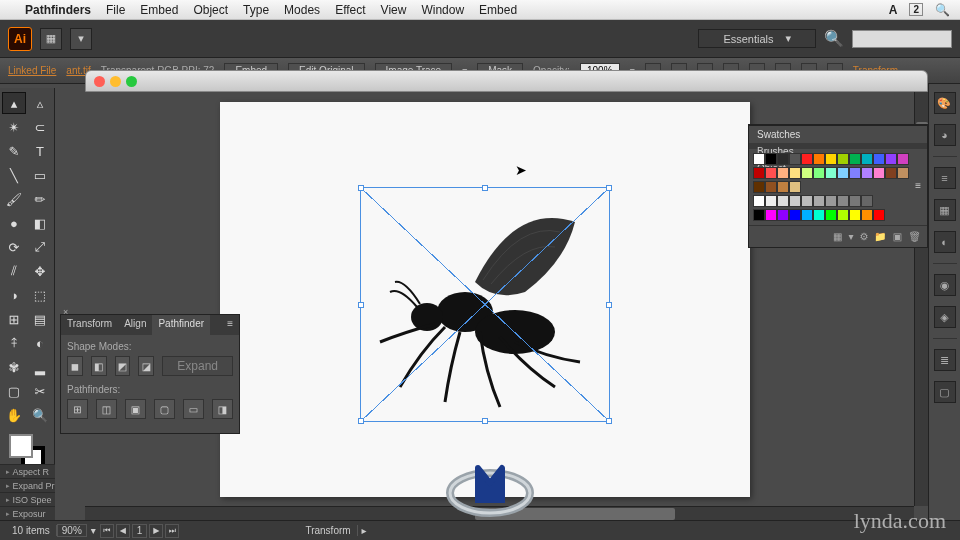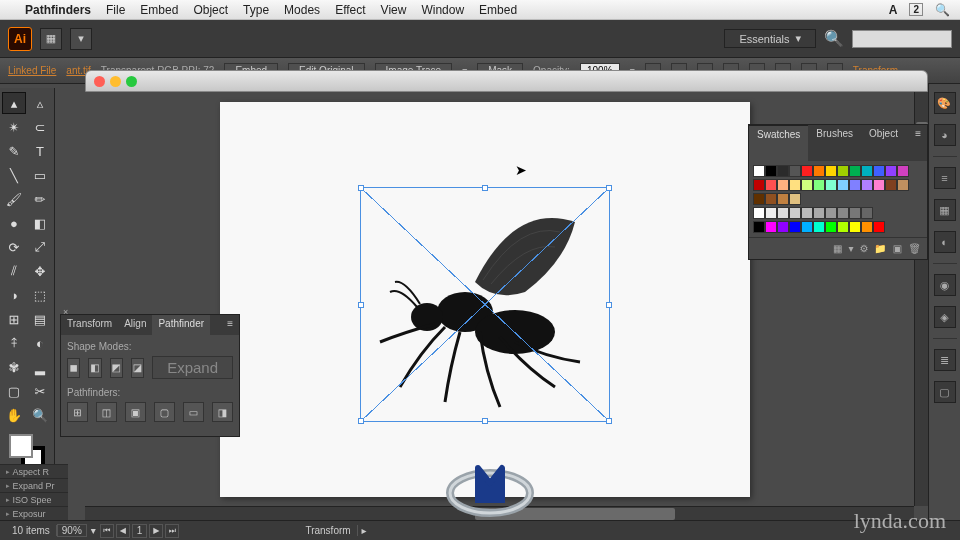--- a/index.html
+++ b/index.html
@@ -9,21 +9,21 @@
 .mac-menubar { height: 20px; background: linear-gradient(#f8f8f8,#e0e0e0); display:flex; align-items:center; padding:0 10px; font-size:12px; color:#222; gap:15px; border-bottom:1px solid #bbb;}
 .mac-menubar .apple { font-size:14px; }
 .mac-menubar .right { margin-left:auto; display:flex; gap:12px; align-items:center;}
 .mac-menubar .box2 { border:1px solid #888; padding:0 3px; font-weight:bold; font-size:10px;}
 
 
 .app-chrome { height: 38px; background: #3a3a3a; display:flex; align-items:center; padding:0 8px; gap:8px; border-bottom:1px solid #222;}
 .ai-badge { width:24px; height:24px; background:#2a0a00; color:#ff7b00; font-weight:bold; font-size:12px; display:flex; align-items:center; justify-content:center; border:1px solid #ff7b00; border-radius:3px;}
 .tbtn { width:22px; height:22px; background:#4a4a4a; border:1px solid #222; display:flex; align-items:center; justify-content:center; color:#ccc; font-size:11px;}
 .chrome-right { margin-left:auto; display:flex; align-items:center; gap:8px;}
-.workspace-sel { background:#3a3a3a; border:1px solid #222; color:#ccc; font-size:11px; padding:2px 14px; display:flex; align-items:center; gap:6px;}
+.workspace-sel { background:#3a3a3a; border:1px solid #222; color:#ccc; font-size:11px; padding:2px 24px; display:flex; align-items:center; gap:12px;}
 .search-box { background:#dcdcdc; height:18px; width:100px; border:1px solid #888;}
 
 
 .control-bar { height:26px; background: linear-gradient(#555,#424242); display:flex; align-items:center; padding:0 8px; gap:10px; font-size:10px; color:#ccc; border-bottom:1px solid #222;}
 .ctl-link { color:#d08030; text-decoration:underline;}
 .ctl-label { color:#aaa; }
 .ctl-btn { background:#4f4f4f; border:1px solid #333; padding:1px 10px; color:#ccc; font-size:10px;}
 .opacity-field { background:#e8e8e8; border:1px solid #333; width:40px; height:16px; font-size:10px; display:flex; align-items:center; justify-content:center; color:#000;}
 .mini-icon { width:16px; height:16px; border:1px solid #333; background:#4f4f4f;}
 .transform-link { color:#d08030;}
@@ -69,21 +69,21 @@
 .h-ml{top:calc(50% - 3px);left:-3px;} .h-mr{top:calc(50% - 3px);right:-3px;}
 
 .cursor { position:absolute; top:70px; left:430px; color:#000; font-size:14px;}
 
 
 .fly { position:absolute; top:100px; left:280px; width:250px; height:235px; }
 .fly svg { width:100%; height:100%; }
 
 
 .swatches-panel { position:absolute; top:124px; right:32px; width:180px; background:#4a4a4a; border:1px solid #222; font-size:10px; color:#ccc;}
-.panel-tabs { display:flex; background:#3a3a3a; height:36px;}
+.panel-tabs { display:flex; background:#3a3a3a; height:24px;flex-direction:column;}
 .panel-tab { padding:3px 8px; cursor:default;}
 .panel-tab.active { background:#4a4a4a; border-top:1px solid #222; color:#ddd;}
 .panel-menu { margin-left:auto; padding:3px 6px;}
 .swatch-grid { padding:4px; display:flex; flex-direction:column; gap:2px;}
 .swatch-row { display:flex; gap:0;}
 .sw { width:12px; height:12px; border:0.5px solid #333;}
 
 
 .right-dock { position:absolute; right:0; top:84px; width:32px; bottom:20px; background:#4a4a4a; border-left:1px solid #222; display:flex; flex-direction:column; align-items:center; gap:10px; padding-top:8px;}
 .dock-icon { width:22px; height:22px; background:#3a3a3a; border:1px solid #222; color:#aaa; display:flex; align-items:center; justify-content:center; font-size:11px;}
@@ -91,25 +91,25 @@
 
 
 .pathfinder { position:absolute; top:314px; left:60px; width:180px; background:#4a4a4a; border:1px solid #222; font-size:10px; color:#ccc;}
 .pf-tabs { display:flex; background:#3a3a3a; height:20px;}
 .pf-tab { padding:3px 6px;}
 .pf-tab.active { background:#4a4a4a; color:#ddd;}
 .pf-body { padding:6px;}
 .pf-label { font-size:10px; color:#aaa; margin-bottom:4px;}
 .pf-row { display:flex; gap:8px; margin-bottom:8px; align-items:center;}
 .pf-btn { width:22px; height:20px; background:#555; border:1px solid #333; display:flex; align-items:center; justify-content:center;}
-.pf-expand { background:#474747; border:1px solid #333; padding:2px 14px; color:#888; font-size:15px;}
+.pf-expand { background:#474747; border:1px solid #333; padding:2px 14px; color:#888; font-size:12px;}
 .pf-close { position:absolute; top:-8px; left:2px; font-size:9px; color:#aaa;}
 
 
-.collapsed-panels { position:absolute; bottom:20px; left:0; width:68px; background:#383838;}
+.collapsed-panels { position:absolute; bottom:20px; left:0; width:55px; background:#383838;}
 .cp-row { height:14px; display:flex; align-items:center; padding-left:6px; font-size:9px; color:#aaa; border-top:1px solid #2a2a2a;}
 .cp-row::before { content:"▸"; margin-right:3px; font-size:7px; color:#888;}
 
 
 .status-bar { position:absolute; bottom:0; left:0; right:0; height:20px; background:#3a3a3a; display:flex; align-items:center; font-size:10px; color:#ccc; padding:0 6px; border-top:1px solid #222;}
 .status-item { padding:0 6px; border-right:1px solid #555;}
 .zoom-field { background:#3a3a3a; border:1px solid #555; padding:0 4px;}
 .nav-btns { display:flex; gap:2px;}
 .nav-b { width:14px; height:14px; background:#3a3a3a; border:1px solid #555; display:flex; align-items:center; justify-content:center; font-size:8px;}
 

